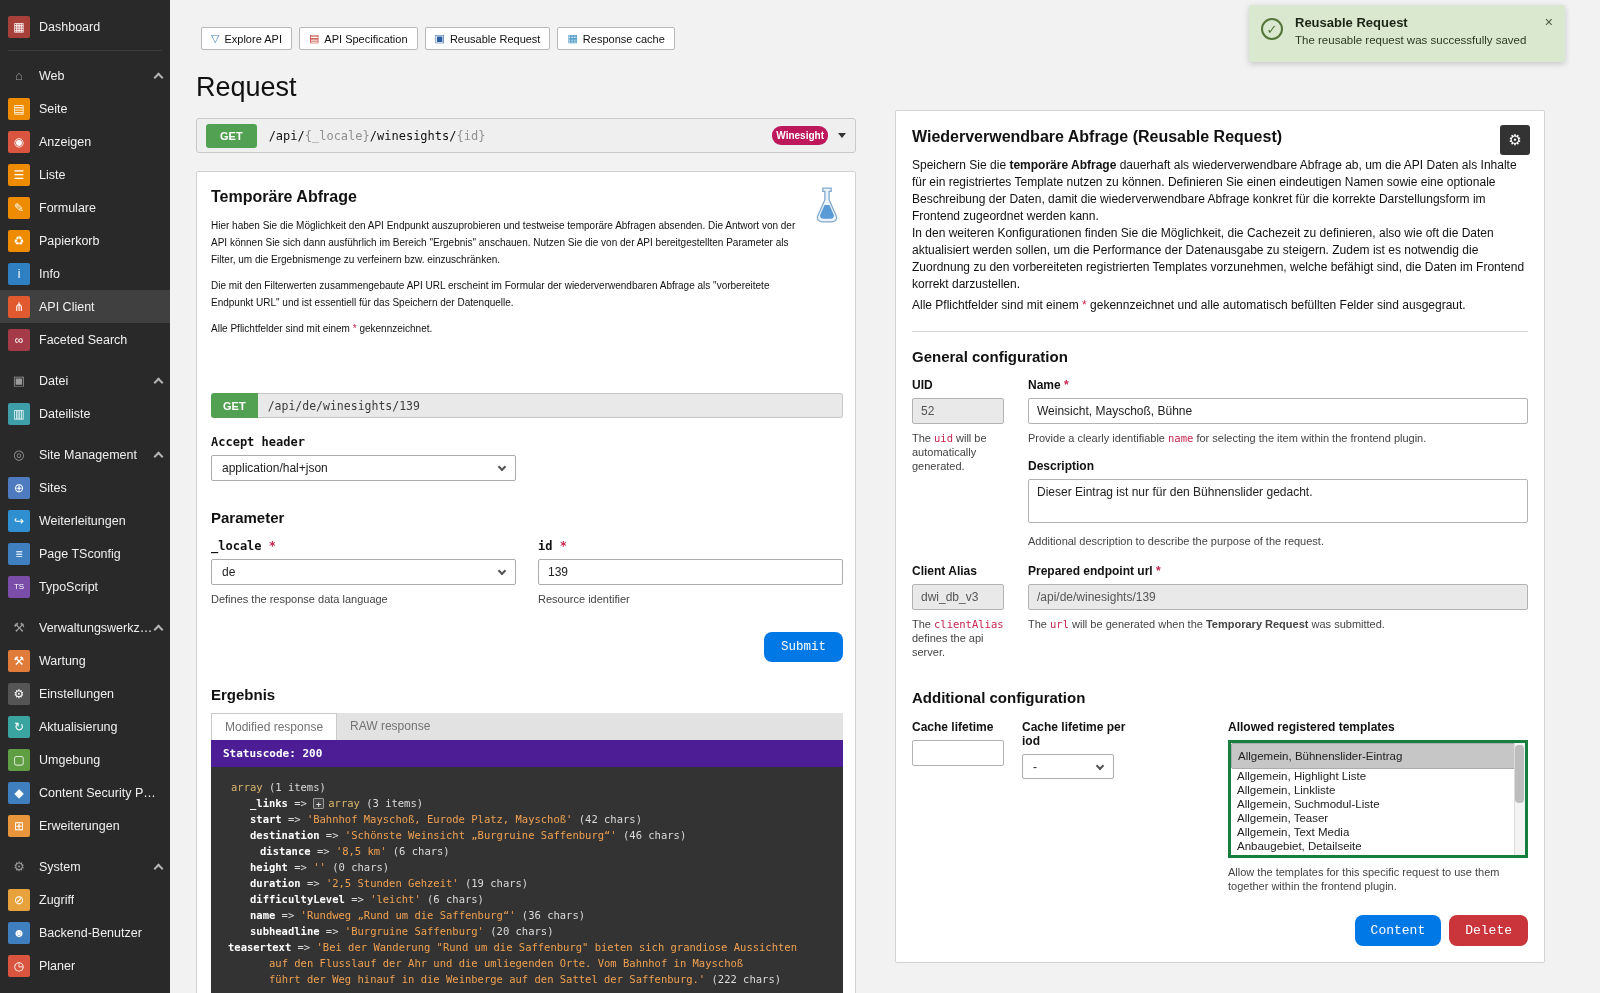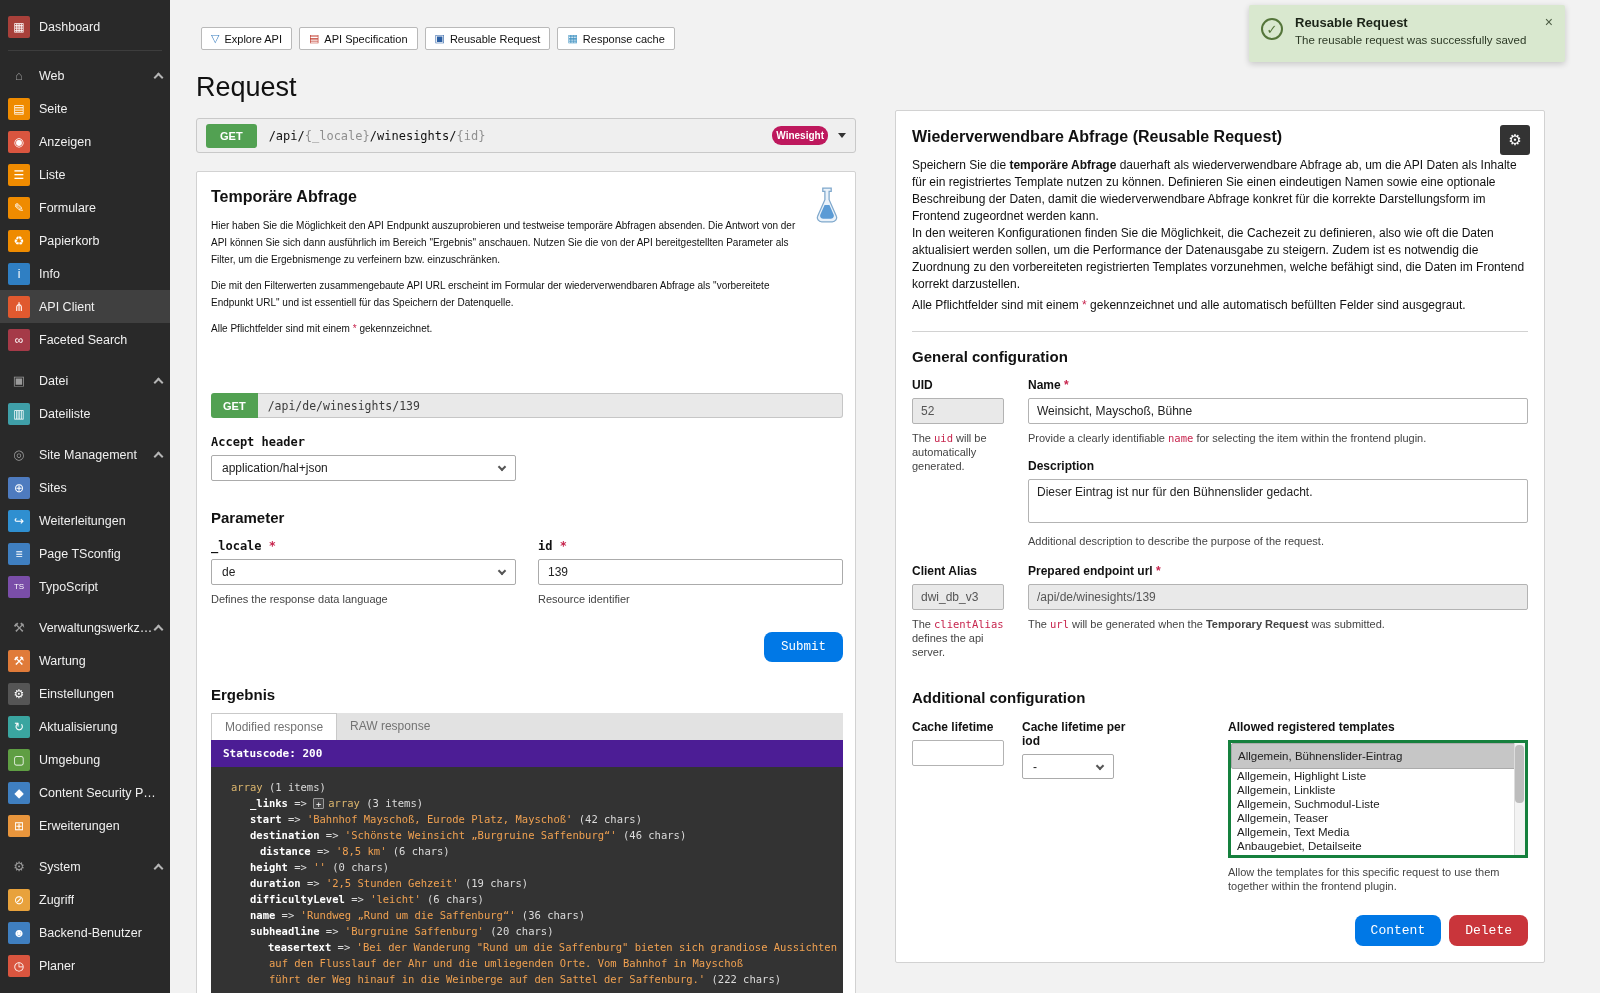--- a/index.html
+++ b/index.html
@@ -361,21 +361,21 @@
               <div class="code-line" style="padding-left: 20px;"><span class="c-type">array</span><span class="c-plain"> (1 items)</span></div>
               <div class="code-line" style="padding-left: 39px;"><span class="c-key">_links</span><span class="c-plain"> =&gt; </span><span class="toggle-box">+</span><span class="c-type">array</span><span class="c-plain"> (3 items)</span></div>
               <div class="code-line" style="padding-left: 39px;"><span class="c-key">start</span><span class="c-plain"> =&gt; </span><span class="c-str">'Bahnhof Mayschoß, Eurode Platz, Mayschoß'</span><span class="c-plain"> (42 chars)</span></div>
               <div class="code-line" style="padding-left: 39px;"><span class="c-key">destination</span><span class="c-plain"> =&gt; </span><span class="c-str">'Schönste Weinsicht „Burgruine Saffenburg“'</span><span class="c-plain"> (46 chars)</span></div>
               <div class="code-line" style="padding-left: 49px;"><span class="c-key">distance</span><span class="c-plain"> =&gt; </span><span class="c-str">'8,5 km'</span><span class="c-plain"> (6 chars)</span></div>
               <div class="code-line" style="padding-left: 39px;"><span class="c-key">height</span><span class="c-plain"> =&gt; </span><span class="c-str">''</span><span class="c-plain"> (0 chars)</span></div>
               <div class="code-line" style="padding-left: 39px;"><span class="c-key">duration</span><span class="c-plain"> =&gt; </span><span class="c-str">'2,5 Stunden Gehzeit'</span><span class="c-plain"> (19 chars)</span></div>
               <div class="code-line" style="padding-left: 39px;"><span class="c-key">difficultyLevel</span><span class="c-plain"> =&gt; </span><span class="c-str">'leicht'</span><span class="c-plain"> (6 chars)</span></div>
               <div class="code-line" style="padding-left: 39px;"><span class="c-key">name</span><span class="c-plain"> =&gt; </span><span class="c-str">'Rundweg „Rund um die Saffenburg“'</span><span class="c-plain"> (36 chars)</span></div>
               <div class="code-line" style="padding-left: 39px;"><span class="c-key">subheadline</span><span class="c-plain"> =&gt; </span><span class="c-str">'Burgruine Saffenburg'</span><span class="c-plain"> (20 chars)</span></div>
-              <div class="code-line" style="padding-left: 17px; text-align: right;"><span class="c-key">teasertext</span><span class="c-plain"> =&gt; </span><span class="c-str">'Bei der Wanderung "Rund um die Saffenburg" bieten sich grandiose Aussichten</span></div>
+              <div class="code-line" style="padding-left: 17px;"><span class="c-key">teasertext</span><span class="c-plain"> =&gt; </span><span class="c-str">'Bei der Wanderung "Rund um die Saffenburg" bieten sich grandiose Aussichten</span></div>
               <div class="code-line" style="padding-left: 58px;"><span class="c-str">auf den Flusslauf der Ahr und die umliegenden Orte. Vom Bahnhof in Mayschoß</span></div>
               <div class="code-line" style="padding-left: 58px;"><span class="c-str">führt der Weg hinauf in die Weinberge auf den Sattel der Saffenburg.'</span><span class="c-plain"> (222 chars)</span></div>
             </div>
         </div>
       </div>
     </section>
 
     <section class="right-col">
       <div class="card reuse-card">
         <button class="gear-btn">

